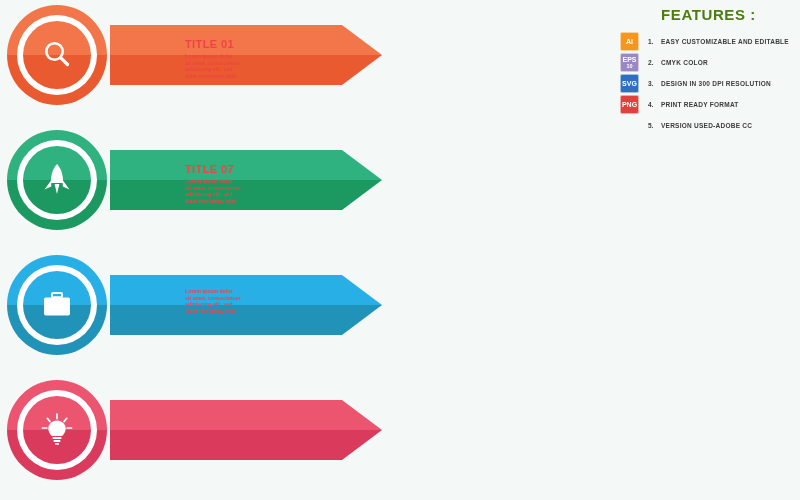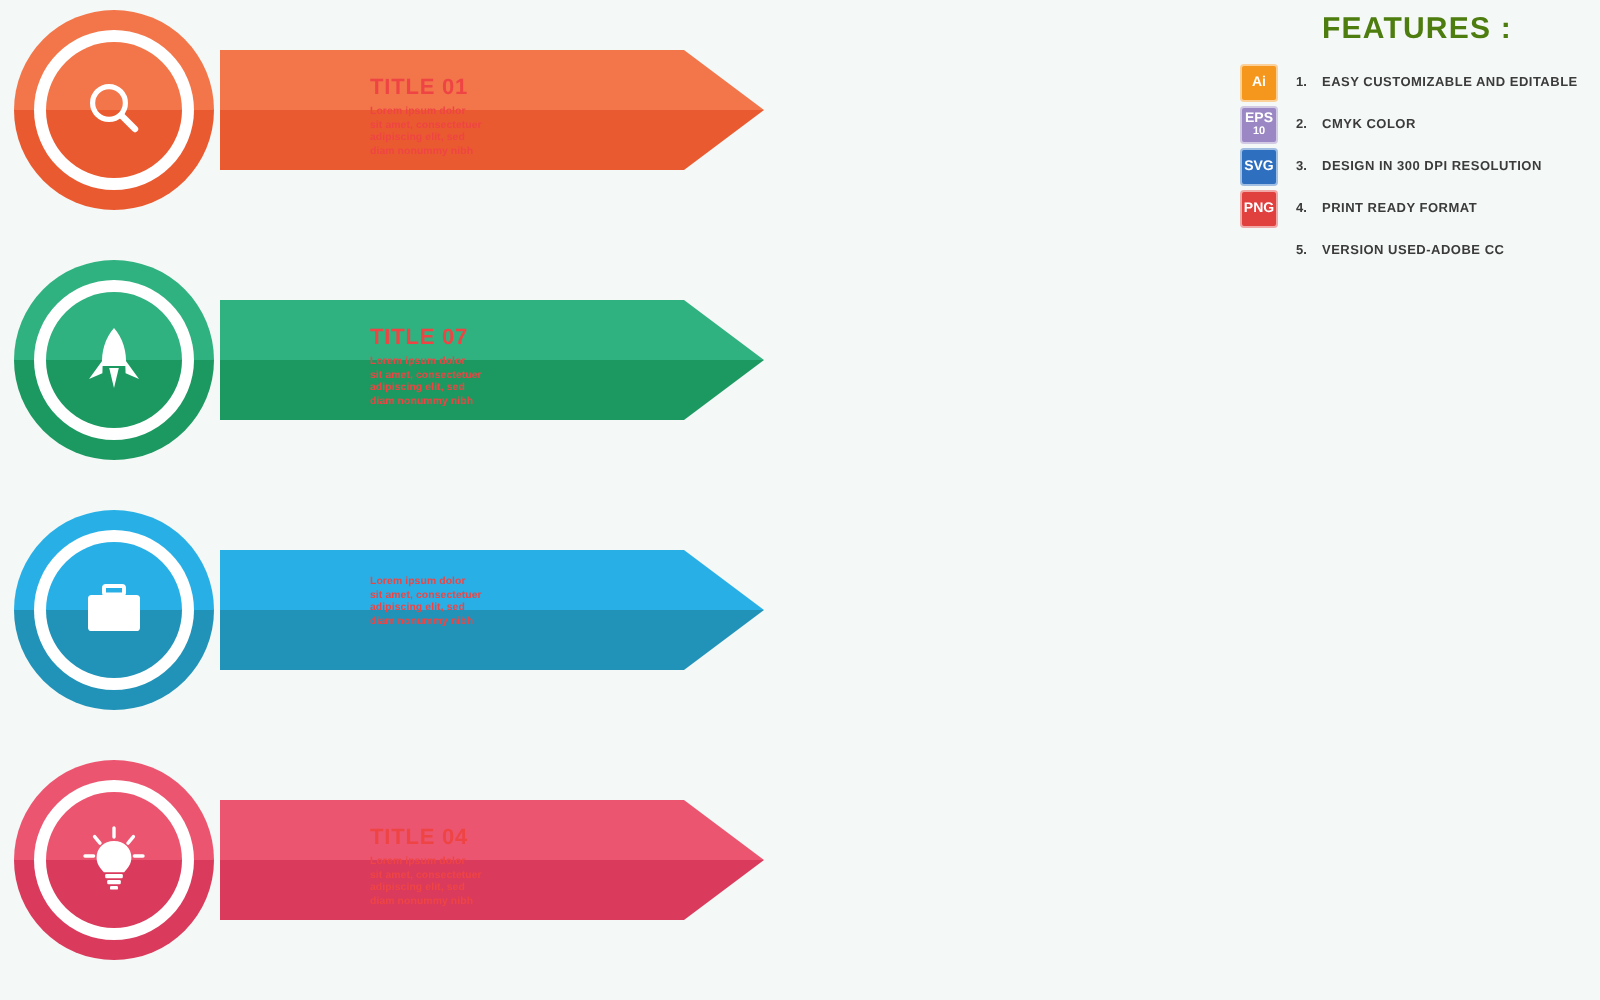--- a/index.html
+++ b/index.html
@@ -309,29 +309,20 @@
           <line x1="27.7" y1="6.3" x2="25" y2="9.6"></line>
           <line x1="3.5" y1="16" x2="7.8" y2="16"></line>
           <line x1="32.5" y1="16" x2="28.2" y2="16"></line>
         </g>
         <path d="M18 8.5 C12.9 8.5 9.3 12.2 9.3 16.8 C9.3 20.2 11.3 22.3 12.9 24.1 L23.1 24.1 C24.7 22.3 26.7 20.2 26.7 16.8 C26.7 12.2 23.1 8.5 18 8.5 Z" fill="#ffffff"></path>
         <rect x="13.6" y="25" width="8.8" height="2.1" rx="0.6" fill="#ffffff"></rect>
         <rect x="14.6" y="28" width="6.8" height="2.1" rx="0.6" fill="#ffffff"></rect>
         <rect x="16" y="31" width="4" height="1.8" rx="0.6" fill="#ffffff"></rect>
       </svg>
     </div>
-    <div class="row-text">
-      <p class="row-title">TITLE 04</p>
-      <p class="row-desc">
-        <span>Lorem ipsum dolor</span>
-        <span>sit amet, consectetuer</span>
-        <span>adipiscing elit, sed</span>
-        <span>diam nonummy nibh</span>
-      </p>
-    </div>
   </div>
 
   <div id="features">
     <div id="features-title">FEATURES :</div>
 
     <div class="feat-row">
       <div class="badge" id="badge-0" style="background: rgb(245, 151, 29);">
         <span class="b1">Ai</span>
         <span class="b2"></span>
       </div>

